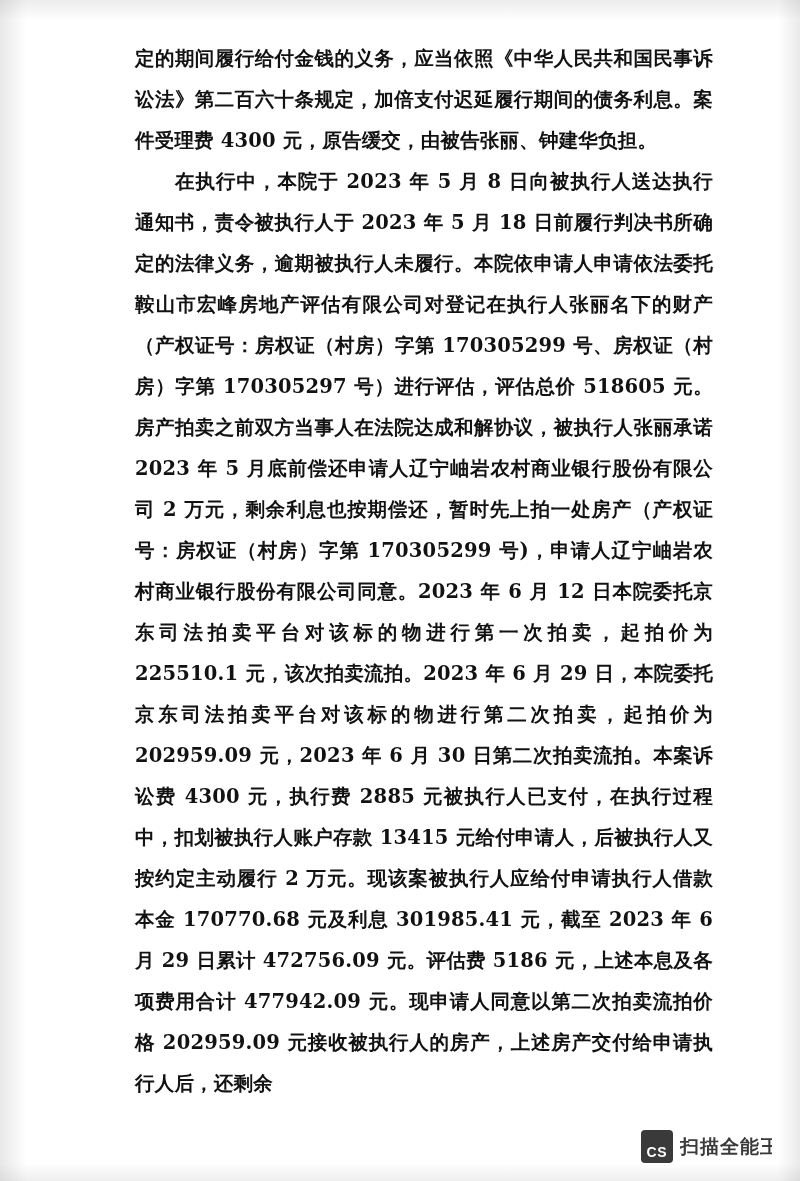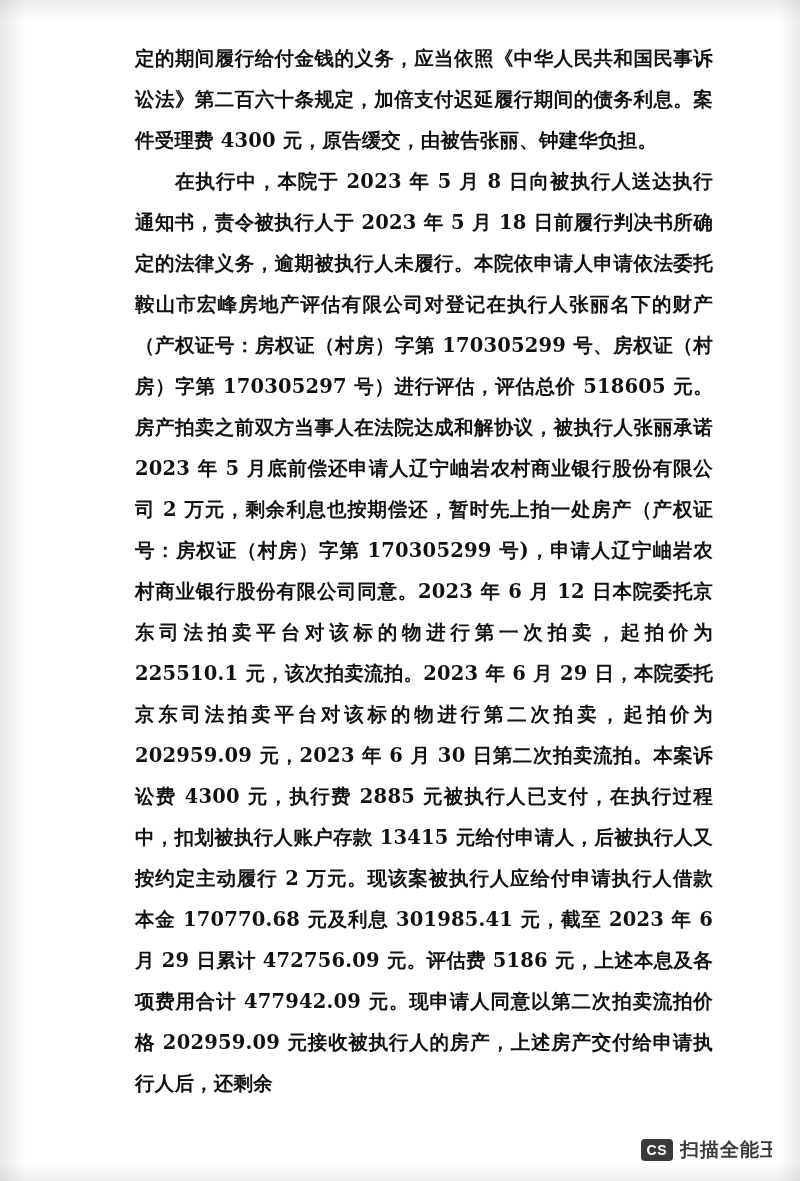--- a/index.html
+++ b/index.html
@@ -61,21 +61,21 @@
     align-items: center;
     gap: 7px;
     opacity: 0.92;
   }
   .wm-badge {
     background: #2a2a2a;
     color: #ffffff;
     font-family: "Liberation Sans", sans-serif;
     font-size: 14px;
     font-weight: bold;
-    padding: 3px 6px 3px 6px;
+    padding: 14px 6px 3px 6px;
     border-radius: 4px;
     letter-spacing: 0.5px;
   }
   .wm-text {
     color: #2a2a2a;
     font-family: "DejaVu Sans", sans-serif;
     font-size: 19px;
     font-weight: bold;
     letter-spacing: 1px;
     white-space: nowrap;

